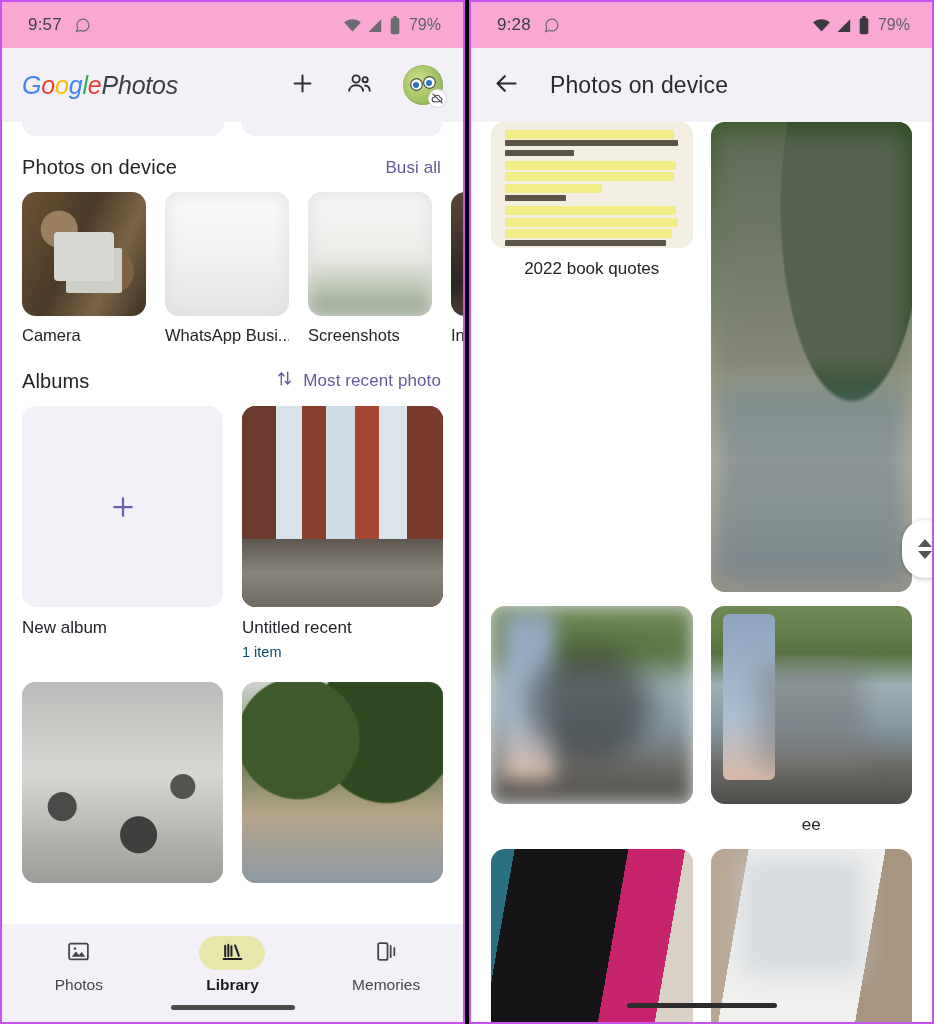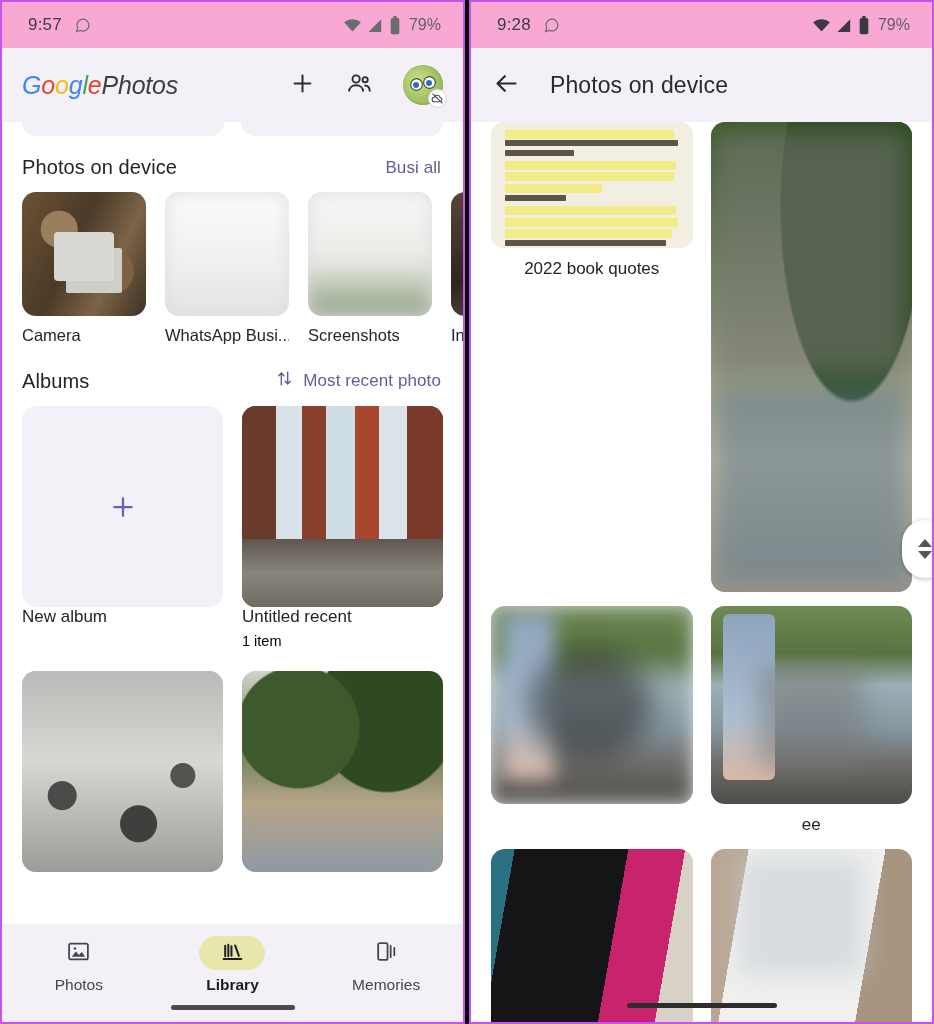--- a/index.html
+++ b/index.html
@@ -144,22 +144,22 @@
   }
   .album-tile { }
   .album-thumb {
     width: 100%; aspect-ratio: 1/1; border-radius: 14px;
     overflow: hidden; position: relative; background: #ccc;
   }
   .album-thumb.new {
     background: #f4f0f8; display: flex;
     align-items: center; justify-content: center;
   }
-  .album-name { font-size: 17px; color: #23232a; }
-  .album-count { margin-top: 6px; font-size: 14.5px; color: #000000; }
+  .album-name { margin-top: 11px; font-size: 17px; color: #23232a; }
+  .album-count { margin-top: 6px; font-size: 14.5px; color: #0c4a6e; }
   .album-row2 { margin-top: 22px; }
 
   
   .bottomnav {
     height: 98px; background: #f3f0f7;
     display: flex; align-items: flex-start; justify-content: space-around;
     padding-top: 12px; flex: 0 0 auto; position: relative;
   }
   .navitem {
     width: 96px; display: flex; flex-direction: column;

